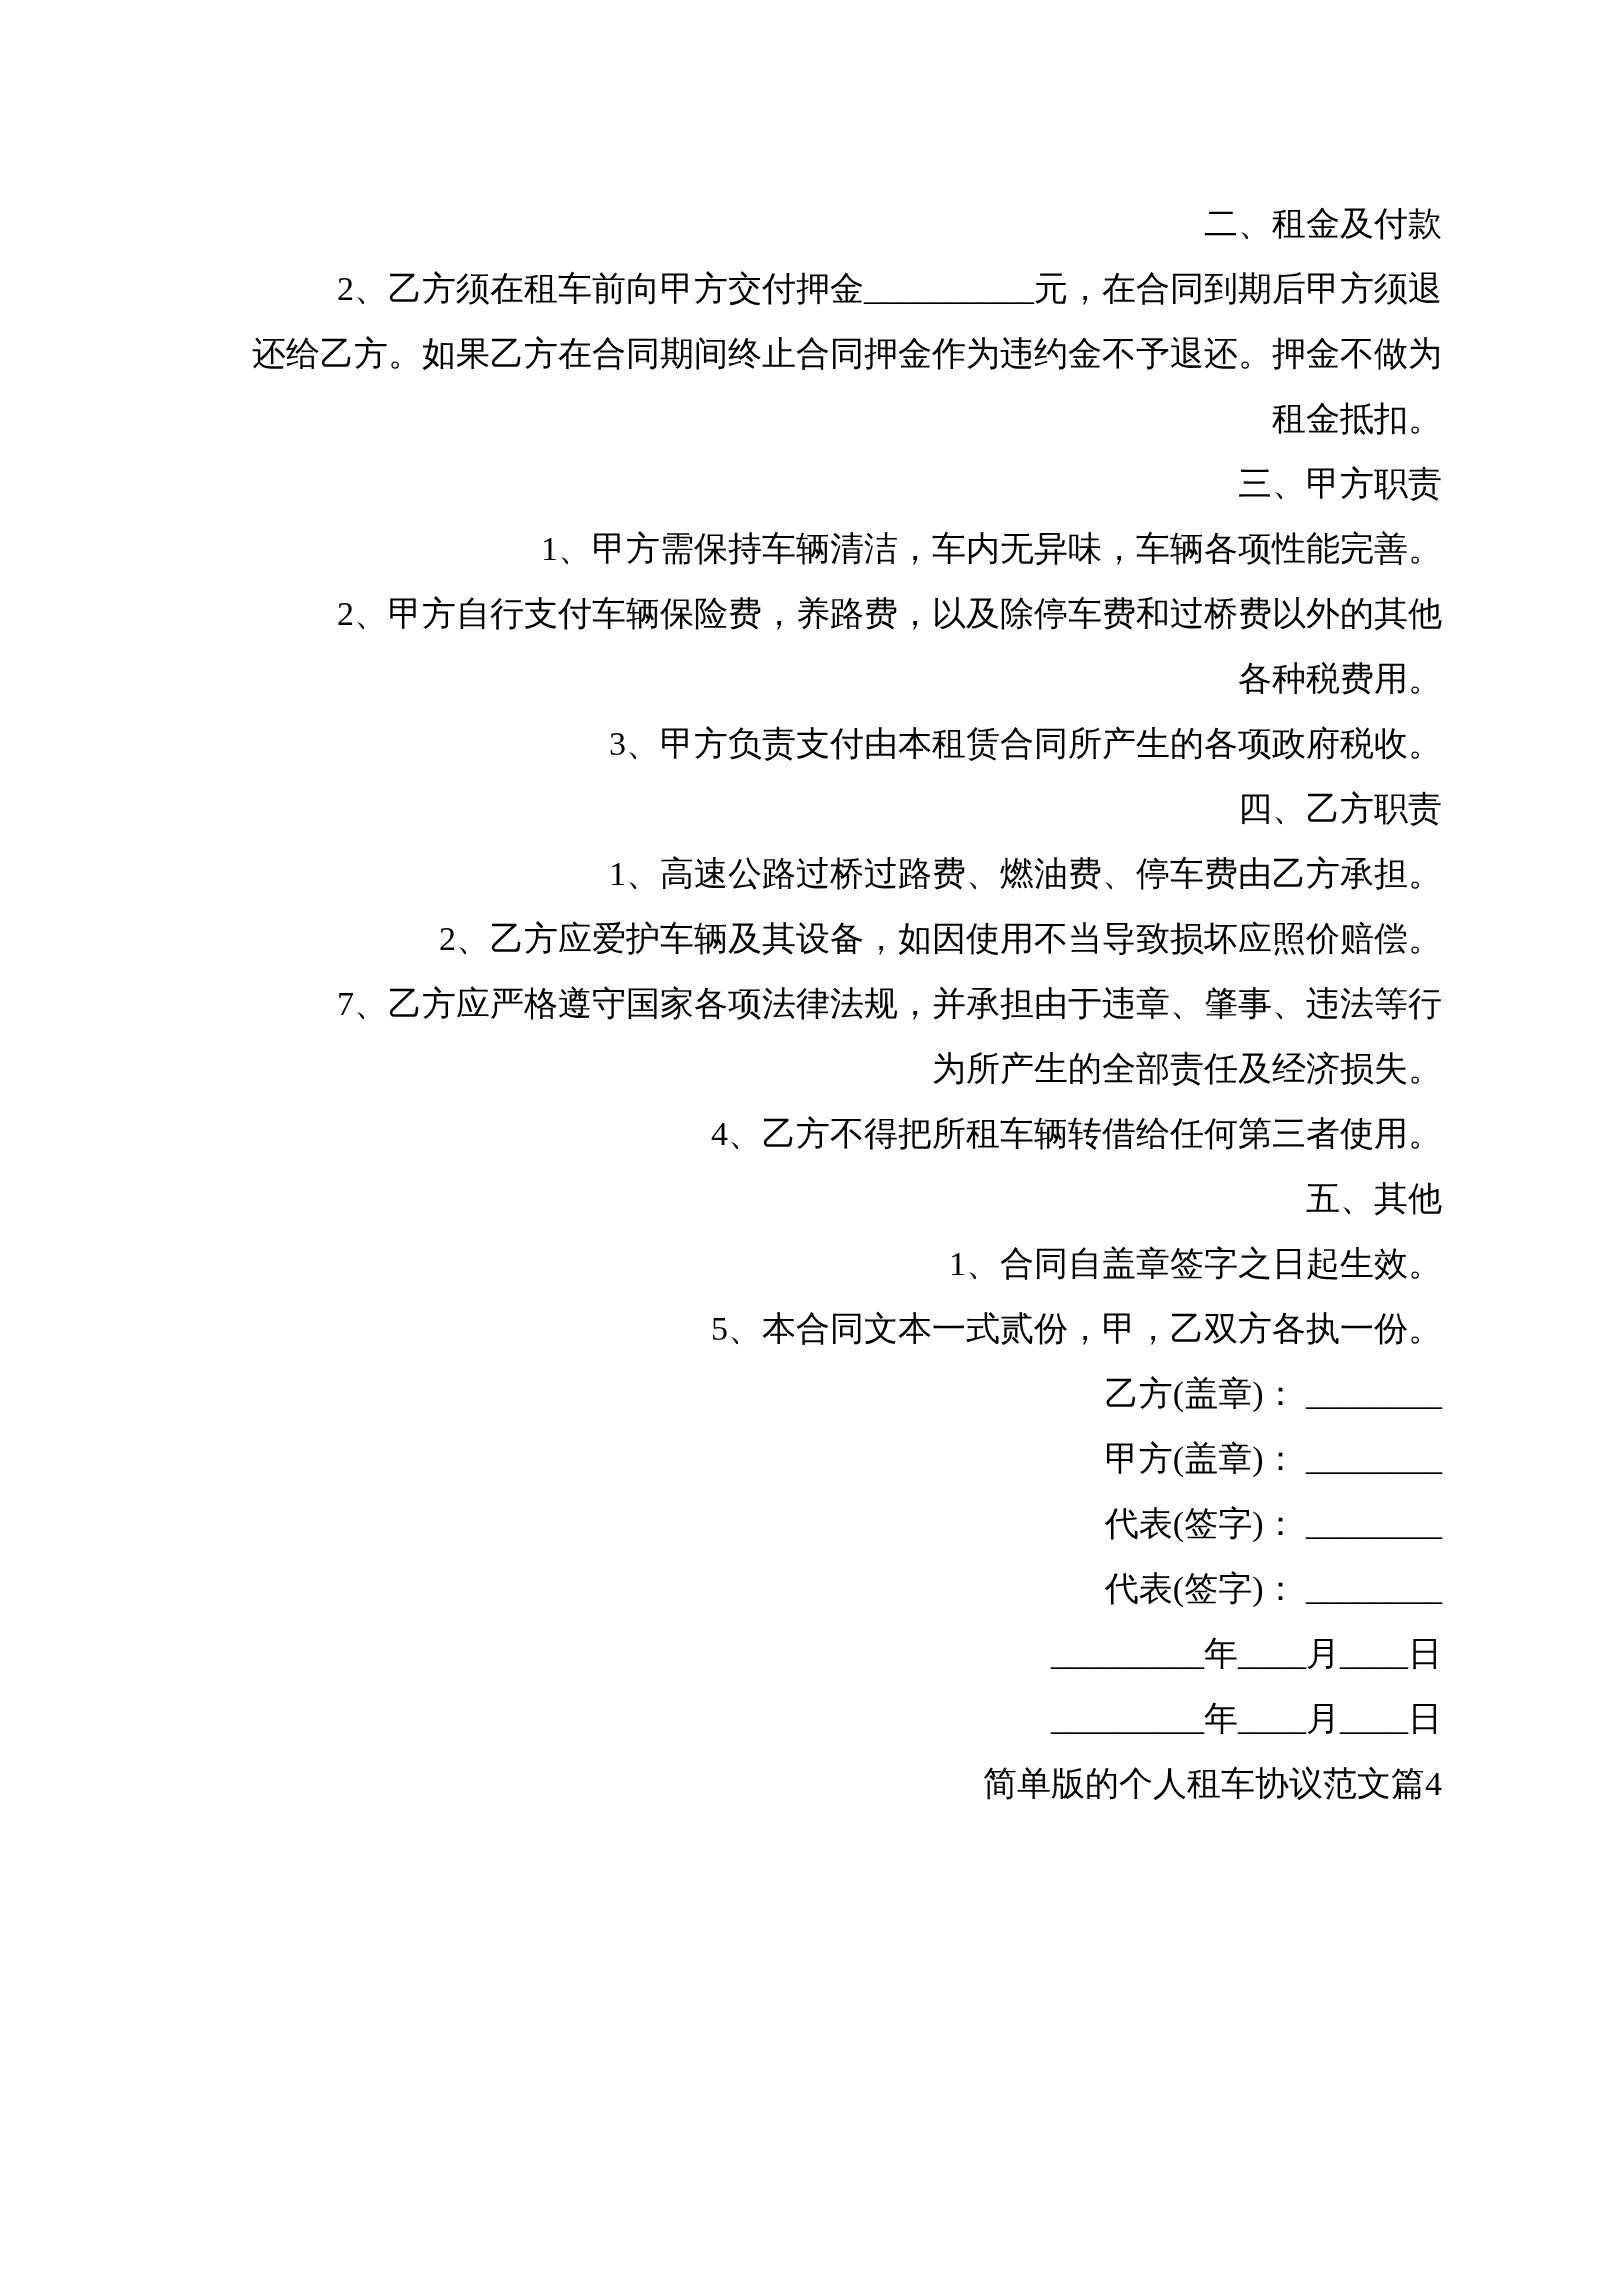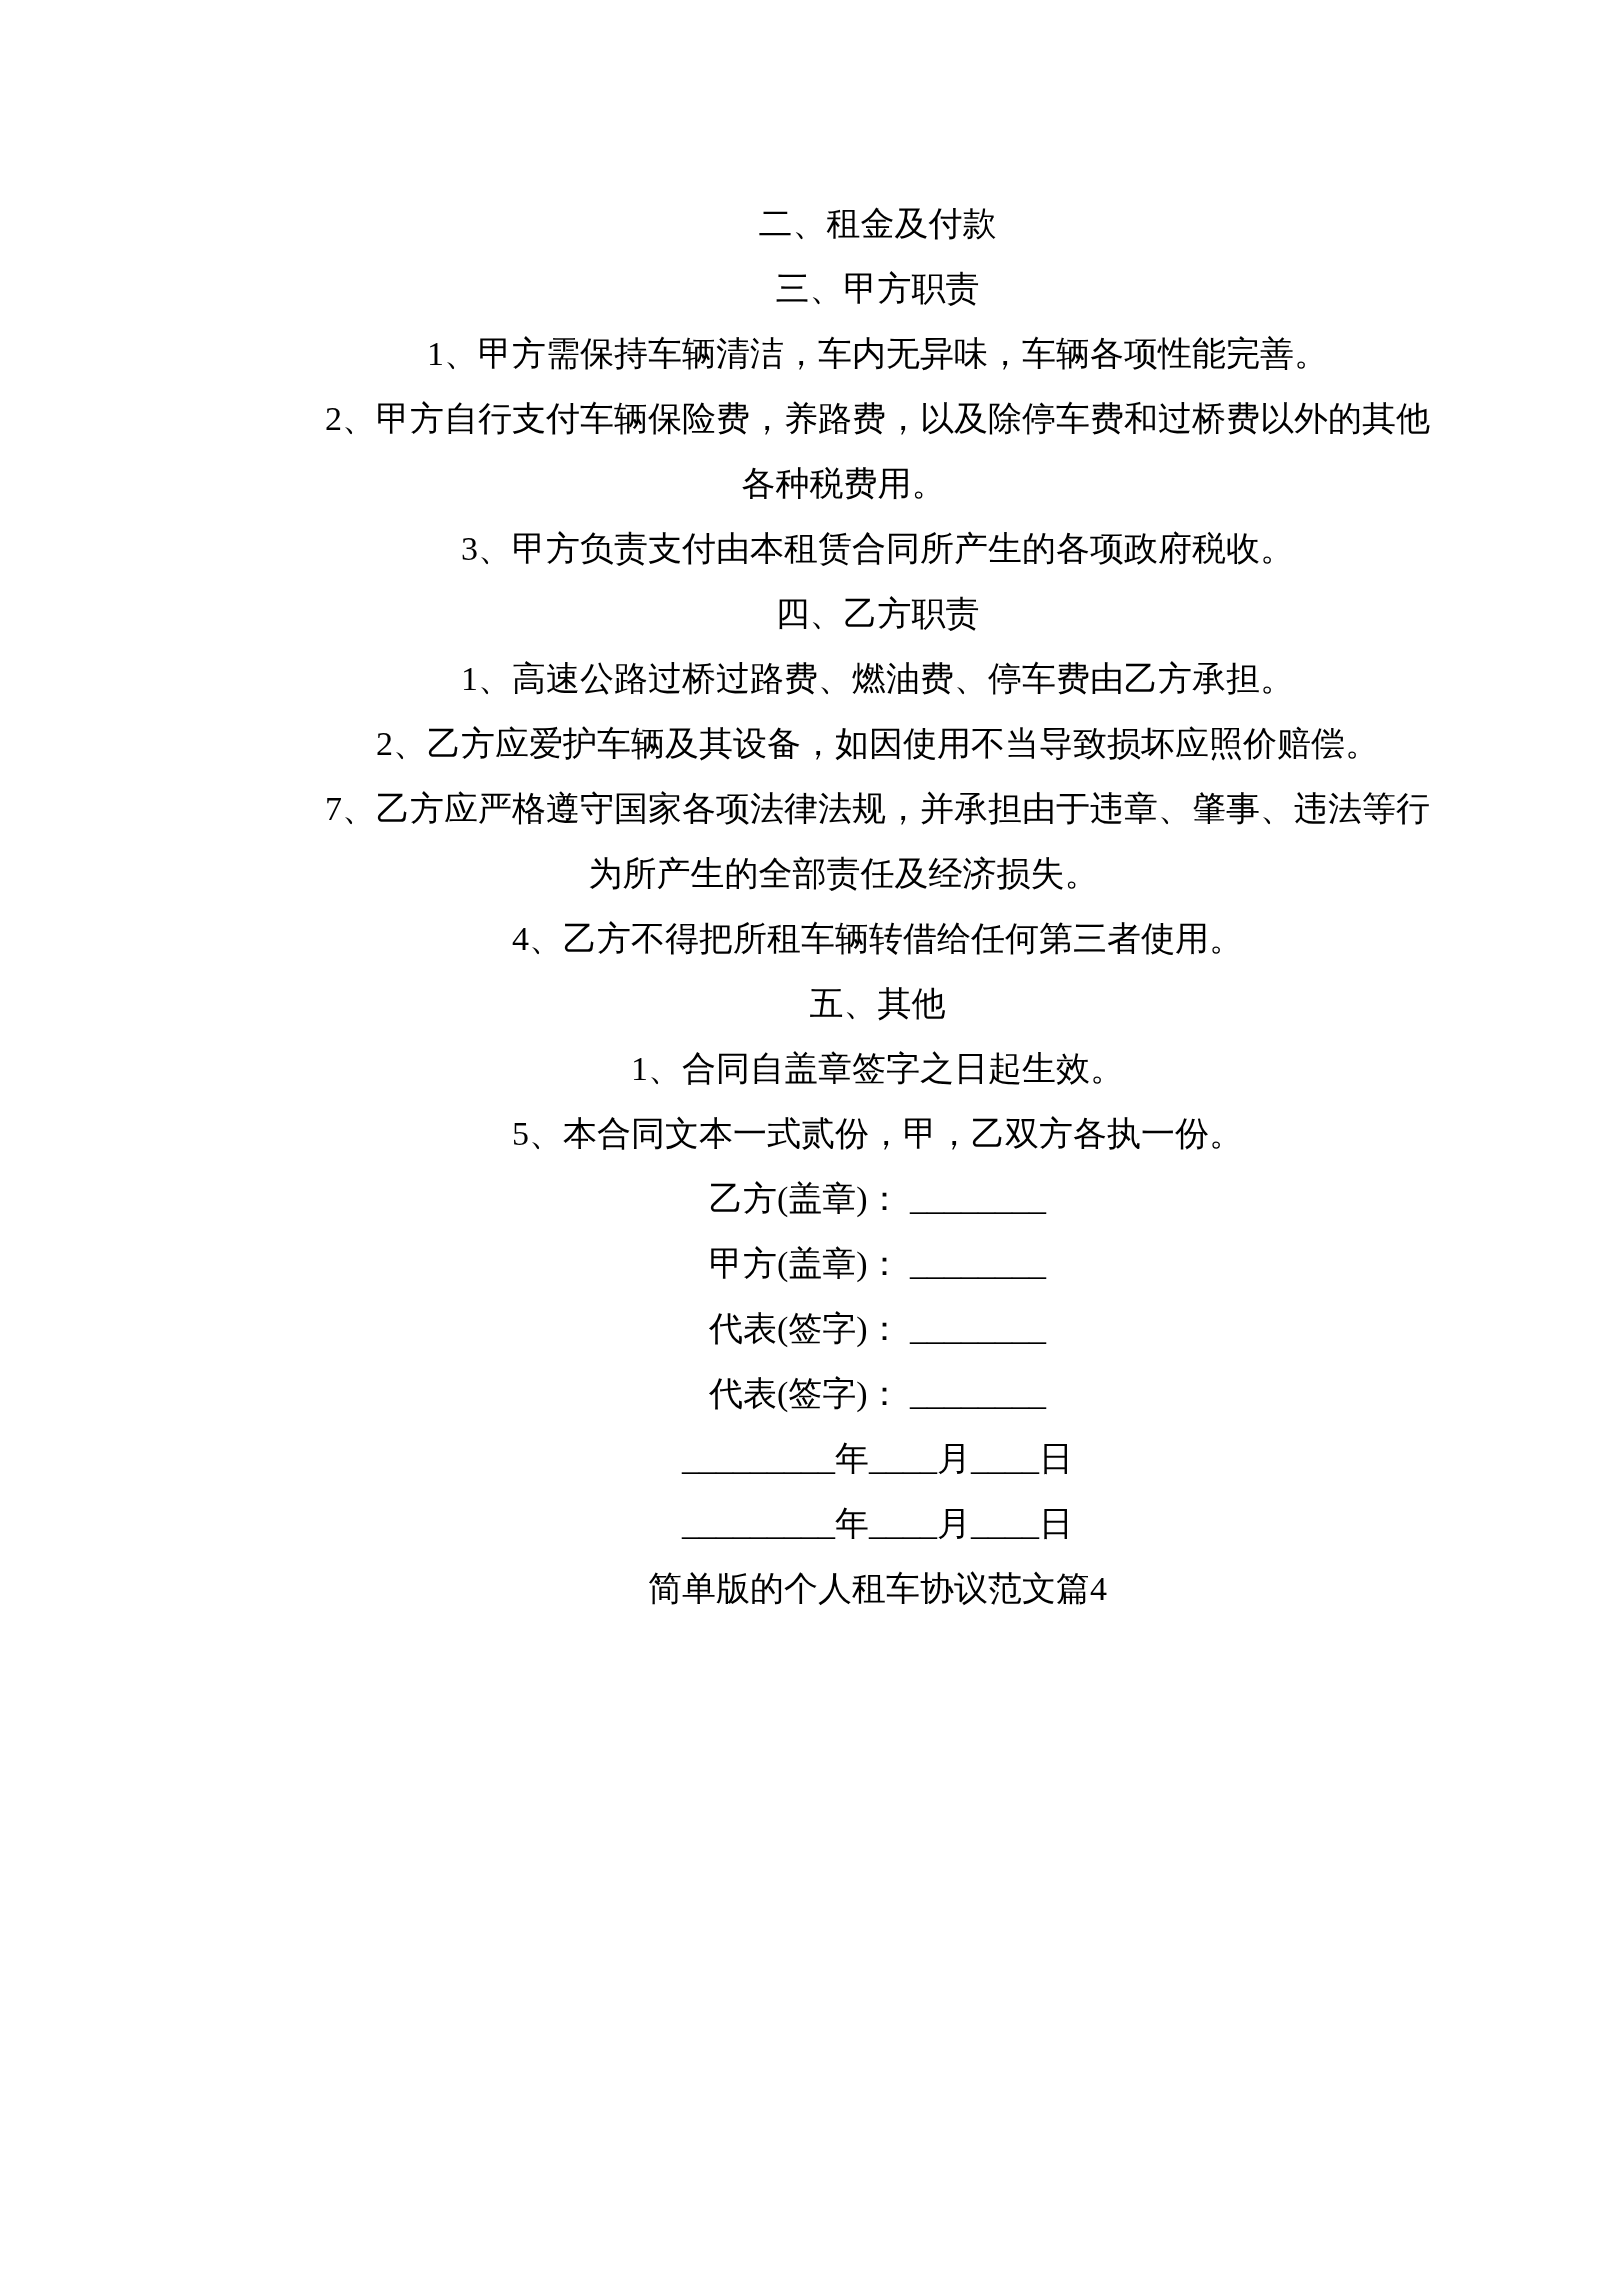--- a/index.html
+++ b/index.html
@@ -24,30 +24,31 @@
   }
   .content p {
     margin: 0;
     padding: 0;
     font-family: "Liberation Serif", "DejaVu Serif", serif;
     font-size: 34px;
     line-height: 65px;
     color: #000000;
     text-indent: 2em;
     letter-spacing: 0;
-    text-align: center;
+    text-align: right;
     word-wrap: normal;
   }
 </style>
 </head>
 <body>
 
 <div class="page">
   <div class="content">
     <p>二、租金及付款</p>
+    <p>2、乙方须在租车前向甲方交付押金__________元，在合同到期后甲方须退还给乙方。如果乙方在合同期间终止合同押金作为违约金不予退还。押金不做为租金抵扣。</p>
     <p>三、甲方职责</p>
     <p>1、甲方需保持车辆清洁，车内无异味，车辆各项性能完善。</p>
     <p>2、甲方自行支付车辆保险费，养路费，以及除停车费和过桥费以外的其他各种税费用。</p>
     <p>3、甲方负责支付由本租赁合同所产生的各项政府税收。</p>
     <p>四、乙方职责</p>
     <p>1、高速公路过桥过路费、燃油费、停车费由乙方承担。</p>
     <p>2、乙方应爱护车辆及其设备，如因使用不当导致损坏应照价赔偿。</p>
     <p>7、乙方应严格遵守国家各项法律法规，并承担由于违章、肇事、违法等行为所产生的全部责任及经济损失。</p>
     <p>4、乙方不得把所租车辆转借给任何第三者使用。</p>
     <p>五、其他</p>

